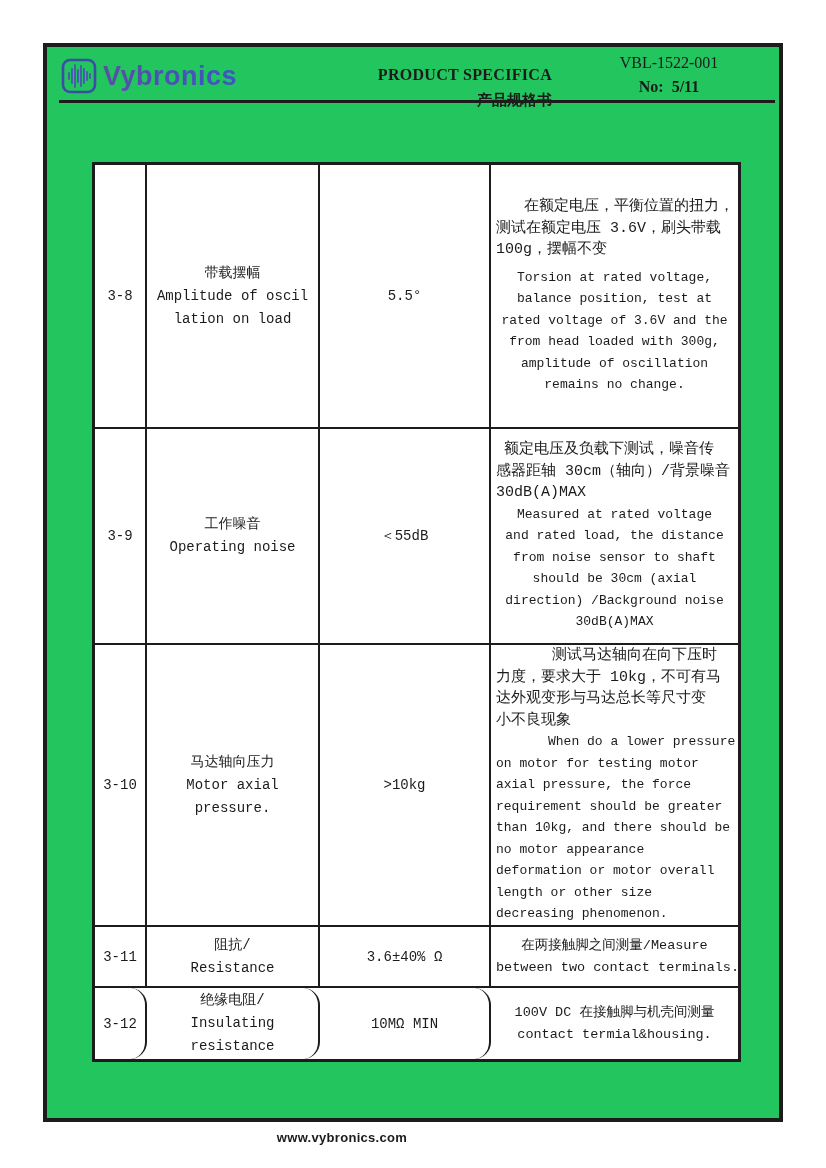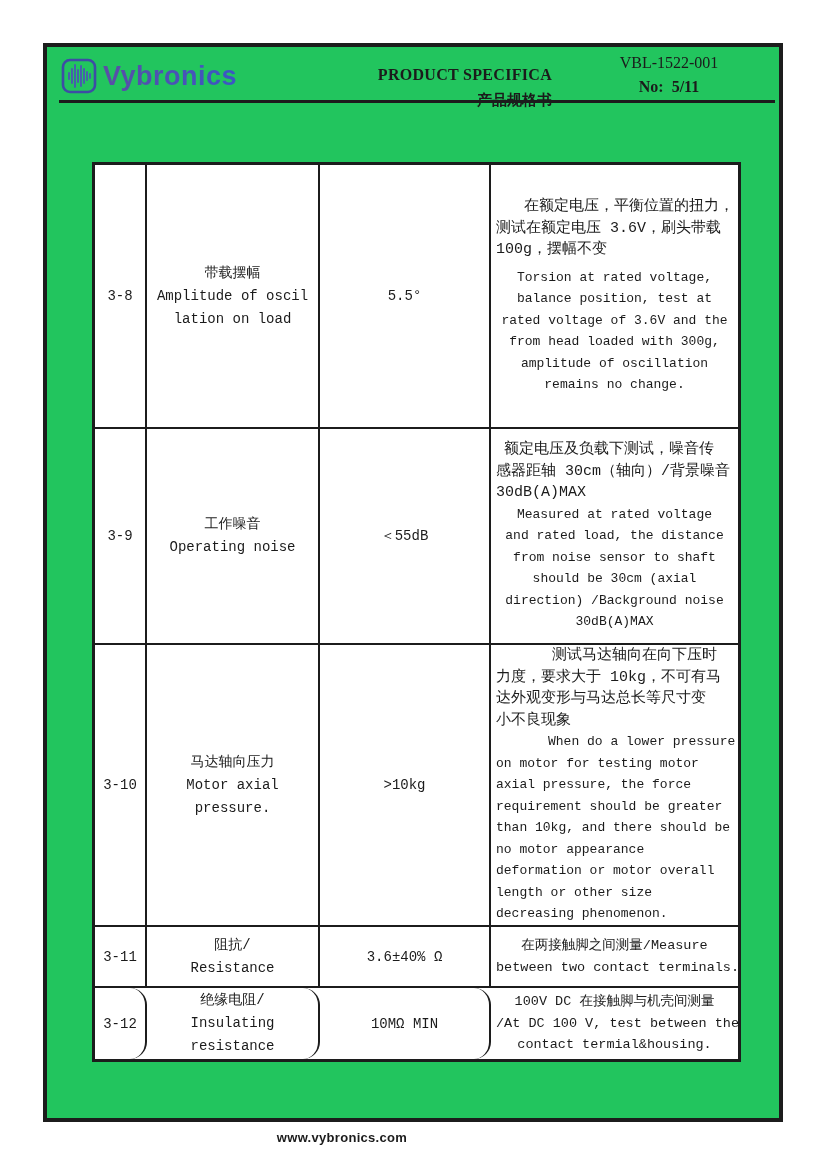--- a/index.html
+++ b/index.html
@@ -181,21 +181,20 @@
         </div></div>
       <div class="trow r4 last-row"><div class="cell no-cell">3-12</div><div class="cell item-cell">
           <div class="item-lines">
             <div class="ln">绝缘电阻/</div>
             <div class="ln">Insulating</div>
             <div class="ln">resistance</div>
           </div>
         </div><div class="cell spec-cell">10MΩ MIN</div><div class="cell desc-cell last-col">
           <div class="zh">
             <div class="ln">100V DC 在接触脚与机壳间测量</div>
-            <div class="ln">/At DC 100 V, test between the</div>
             <div class="ln">contact termial&amp;housing.</div>
           </div>
         </div></div>
     </div>
 
 </div>
 
 <div class="footer-url">www.vybronics.com</div>
 
 </body></html>

